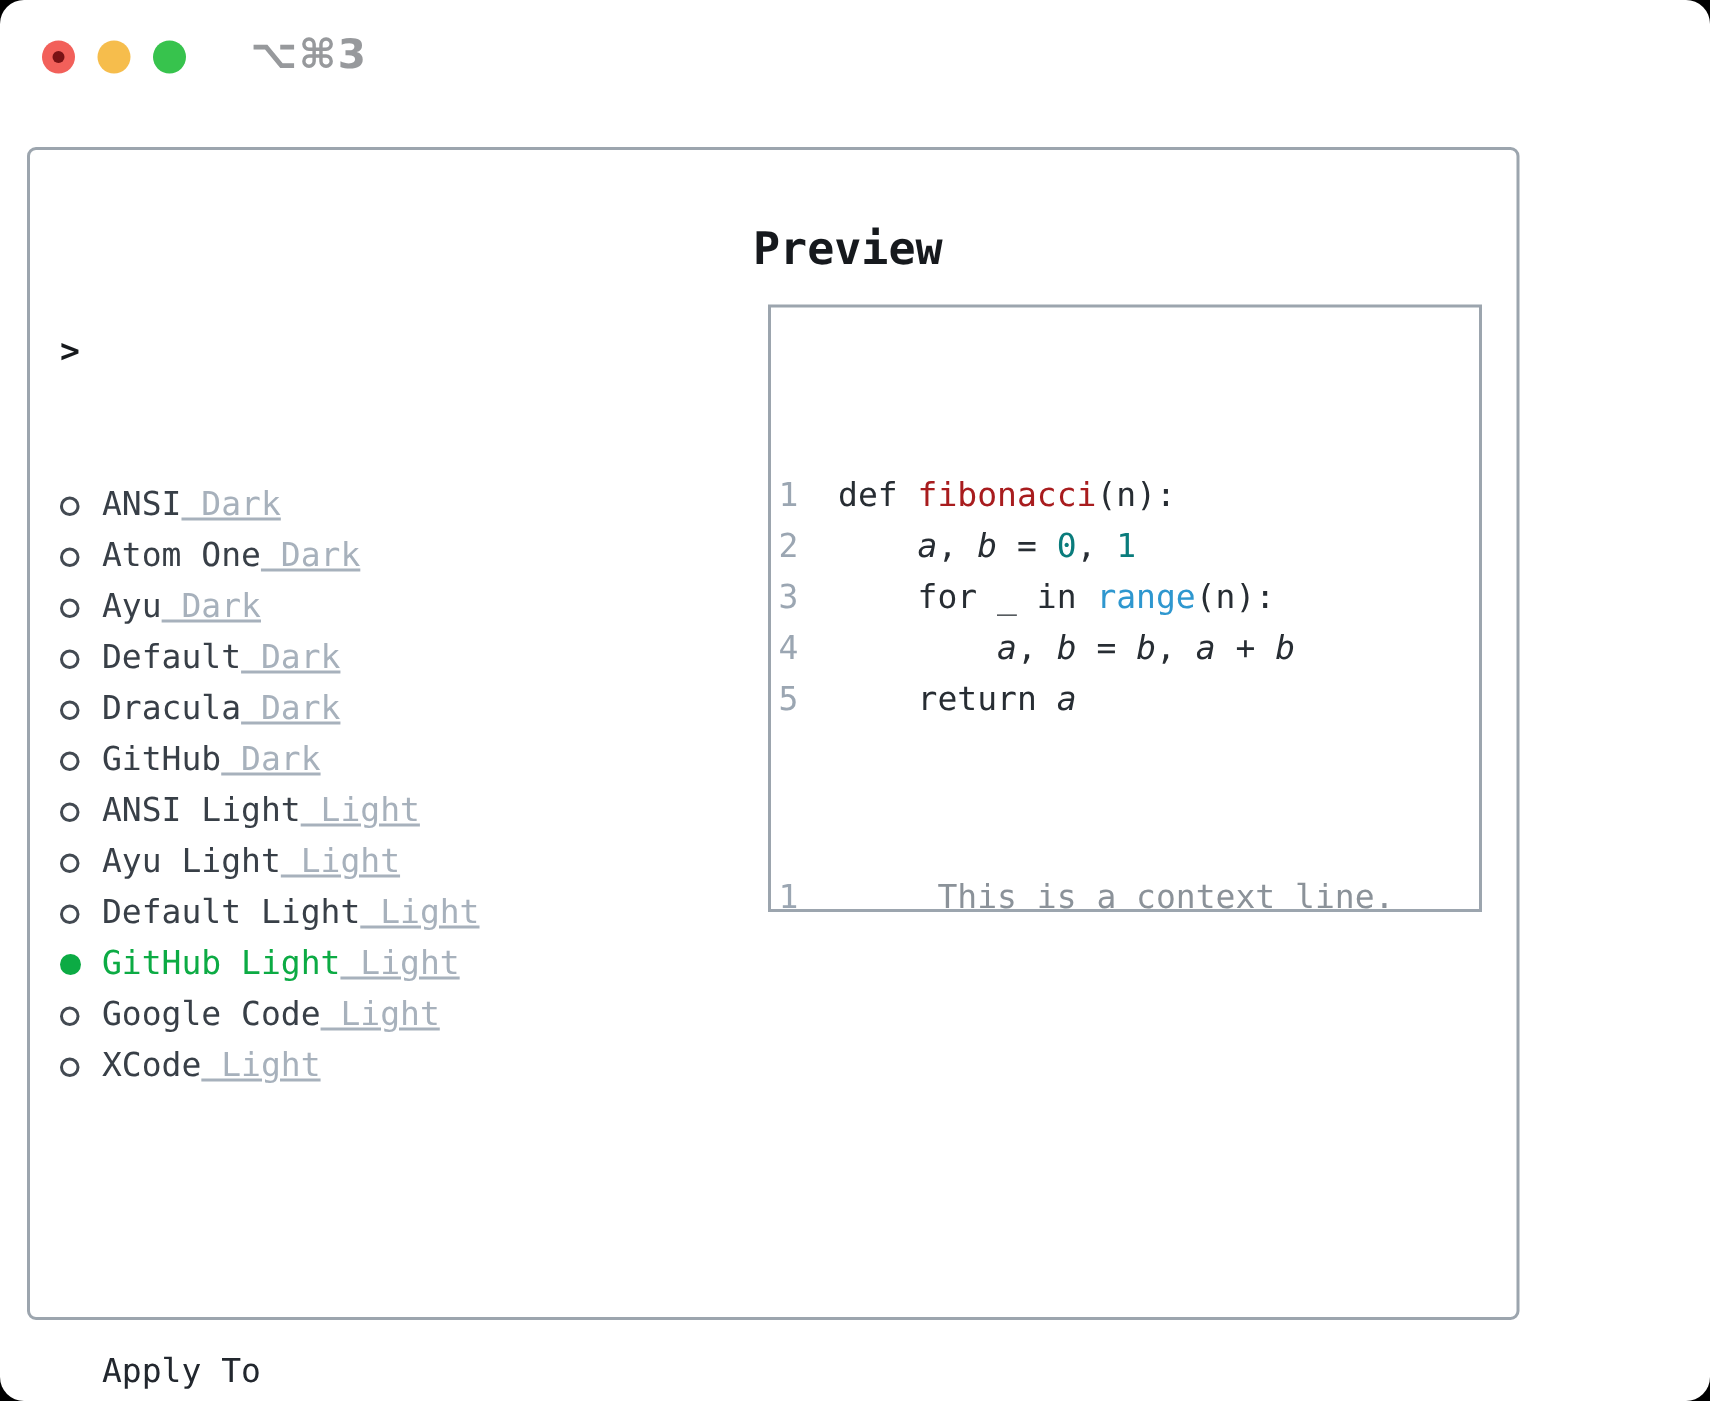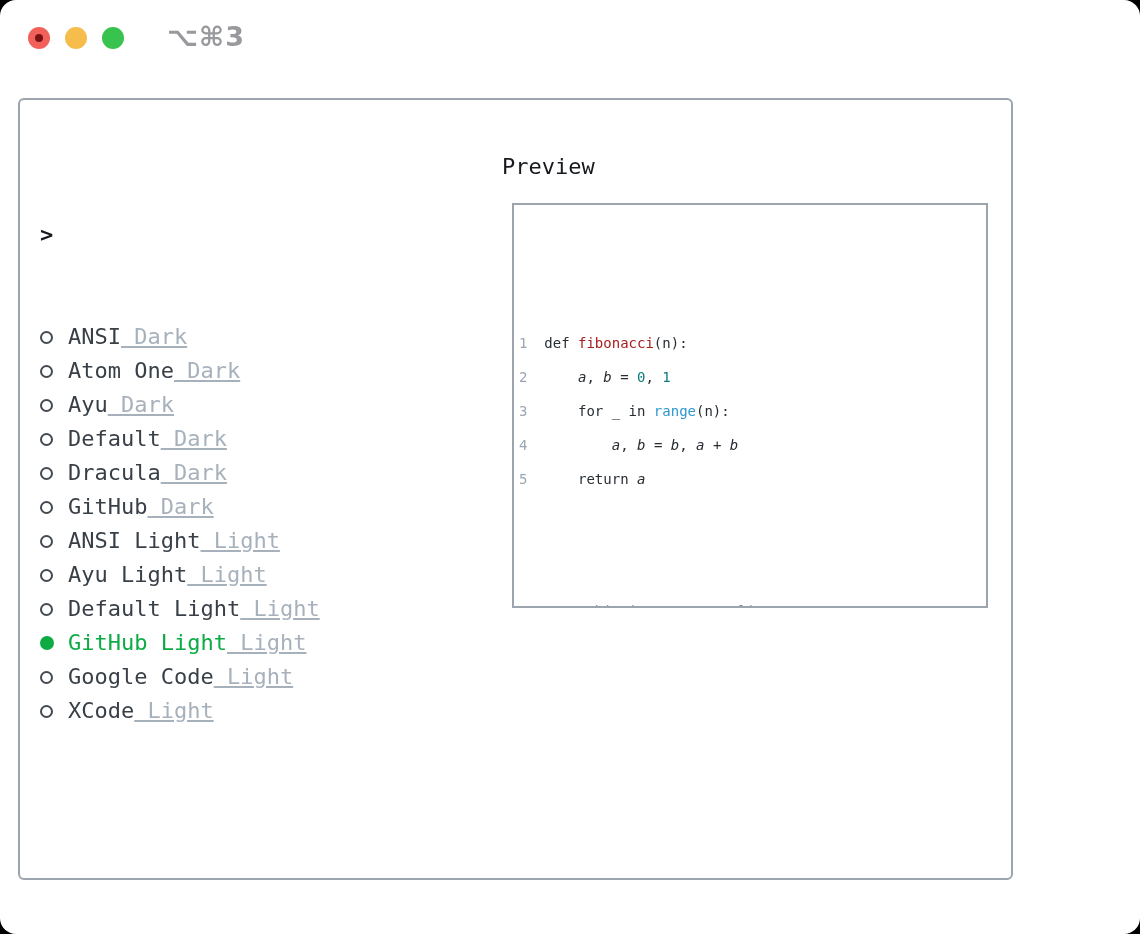--- a/index.html
+++ b/index.html
@@ -32,24 +32,24 @@
   .prompt{color:var(--ink);font-weight:bold;}
   .list-title{color:var(--ink);font-weight:bold;}
   .name{color:var(--text);}
   .name.sel{color:var(--green_sel);}
   .variant{color:var(--muted);text-decoration:underline;}
   .spacer34{height:34px;}
   .section-title{color:#22272e;}
 
   
   .preview-title{position:absolute;left:482px;top:50px;height:34px;line-height:34px;
-       font-size:22px;font-weight:normal;color:var(--ink);}
+       font-size:30px;font-weight:bold;color:var(--ink);}
   .preview-box{position:absolute;left:492px;top:103px;width:472px;height:401px;
        border:2px solid var(--border);background:#fff;overflow:hidden;}
-  .code{position:absolute;left:5px;top:53px;font-size:14px;line-height:34px;white-space:pre;}
+  .code{position:absolute;left:5px;top:41px;font-size:22px;line-height:34px;white-space:pre;}
   .cline{height:34px;}
   .ln{display:inline-block;width:3ch;color:var(--ln);}
   .c-p{color:var(--code_text);}
   .c-fn{color:var(--red_fn);}
   .c-num{color:var(--teal);}
   .c-call{color:var(--blue);}
   .c-var{color:var(--code_text);font-style:italic;}
   .c-ctx{color:var(--ctx);}
   .diff{margin-top:30px;}
 </style>
@@ -70,20 +70,24 @@
   </div>
 
   <div class="panel">
 
     <div class="left-col">
       <div class="row">
         <span class="marker"><span class="prompt">&gt;</span></span>
       </div>
       <div id="theme-rows"><div class="row"><span class="marker"><span class="dot"></span></span><span class="name">ANSI</span><span class="variant"> Dark</span></div><div class="row"><span class="marker"><span class="dot"></span></span><span class="name">Atom One</span><span class="variant"> Dark</span></div><div class="row"><span class="marker"><span class="dot"></span></span><span class="name">Ayu</span><span class="variant"> Dark</span></div><div class="row"><span class="marker"><span class="dot"></span></span><span class="name">Default</span><span class="variant"> Dark</span></div><div class="row"><span class="marker"><span class="dot"></span></span><span class="name">Dracula</span><span class="variant"> Dark</span></div><div class="row"><span class="marker"><span class="dot"></span></span><span class="name">GitHub</span><span class="variant"> Dark</span></div><div class="row"><span class="marker"><span class="dot"></span></span><span class="name">ANSI Light</span><span class="variant"> Light</span></div><div class="row"><span class="marker"><span class="dot"></span></span><span class="name">Ayu Light</span><span class="variant"> Light</span></div><div class="row"><span class="marker"><span class="dot"></span></span><span class="name">Default Light</span><span class="variant"> Light</span></div><div class="row"><span class="marker"><span class="dot sel"></span></span><span class="name sel">GitHub Light</span><span class="variant"> Light</span></div><div class="row"><span class="marker"><span class="dot"></span></span><span class="name">Google Code</span><span class="variant"> Light</span></div><div class="row"><span class="marker"><span class="dot"></span></span><span class="name">XCode</span><span class="variant"> Light</span></div></div>
       <div class="spacer34"></div>
+      <div class="row">
+        <span class="marker"></span>
+        <span class="section-title">Apply To</span>
+      </div>
       
       
       
       
     </div>
 
     <div class="preview-title">Preview</div>
     <div class="preview-box">
       <div class="code">
         <div id="code-lines"><div class="cline"><span class="ln">1</span><span class="c-p">def </span><span class="c-fn">fibonacci</span><span class="c-p">(n):</span></div><div class="cline"><span class="ln">2</span><span class="c-p">    </span><span class="c-var">a</span><span class="c-p">, </span><span class="c-var">b</span><span class="c-p"> = </span><span class="c-num">0</span><span class="c-p">, </span><span class="c-num">1</span></div><div class="cline"><span class="ln">3</span><span class="c-p">    for _ in </span><span class="c-call">range</span><span class="c-p">(n):</span></div><div class="cline"><span class="ln">4</span><span class="c-p">        </span><span class="c-var">a</span><span class="c-p">, </span><span class="c-var">b</span><span class="c-p"> = </span><span class="c-var">b</span><span class="c-p">, </span><span class="c-var">a</span><span class="c-p"> + </span><span class="c-var">b</span></div><div class="cline"><span class="ln">5</span><span class="c-p">    return </span><span class="c-var">a</span></div></div>

